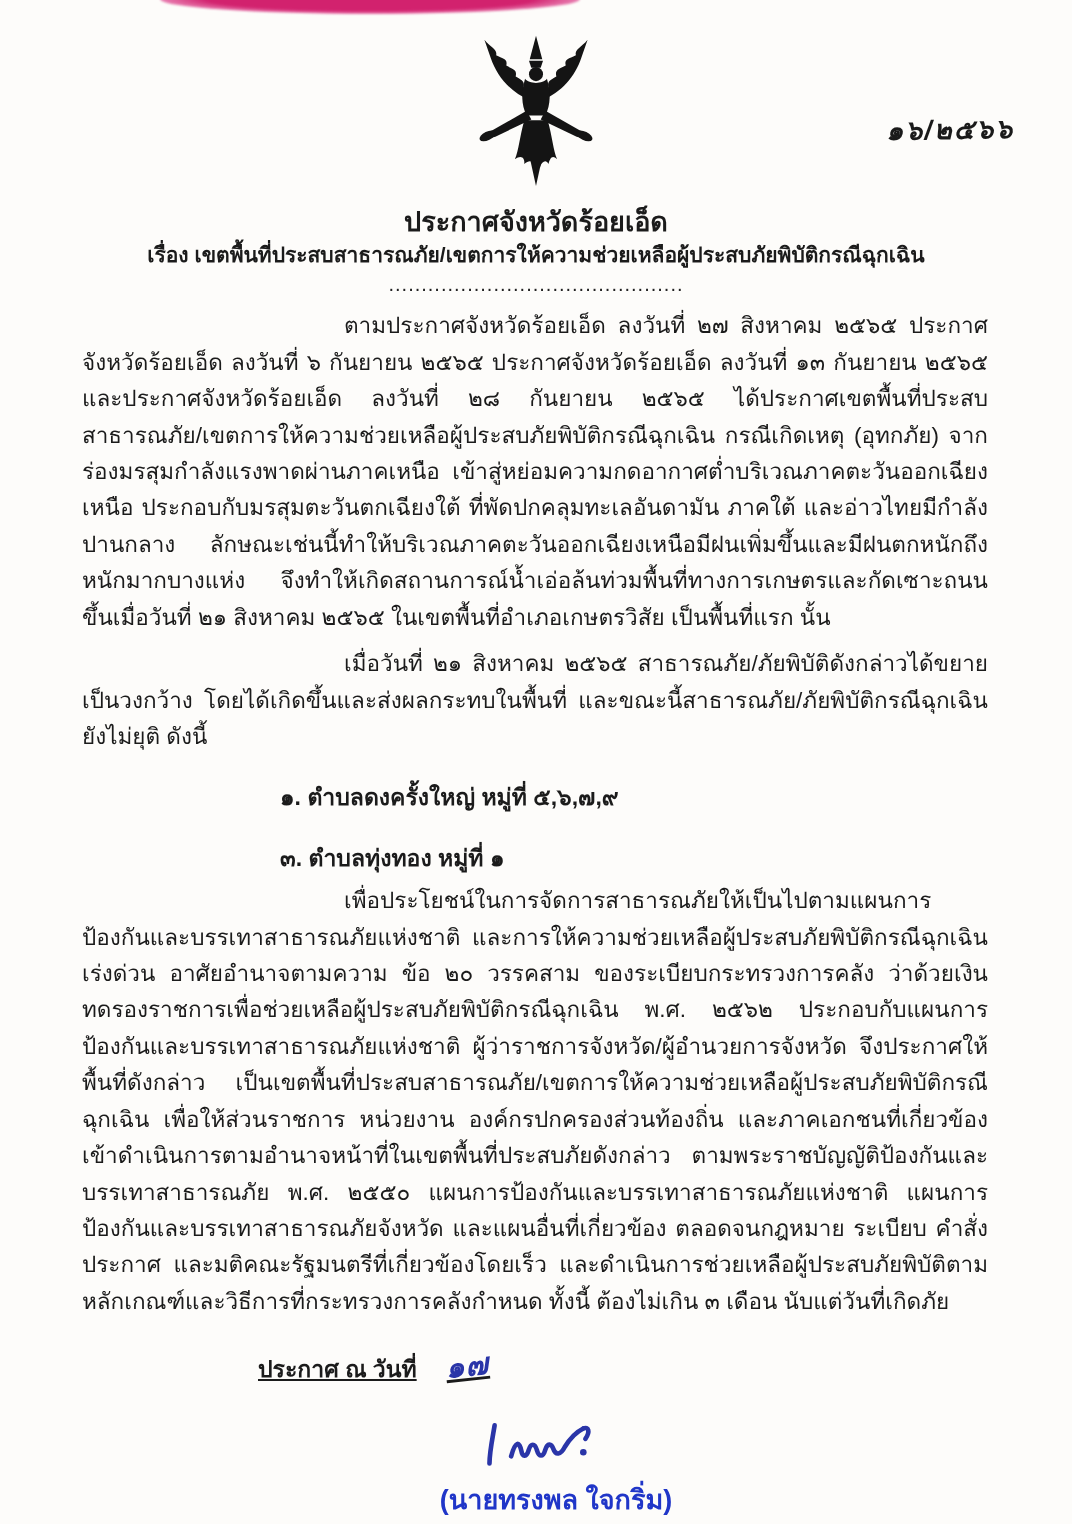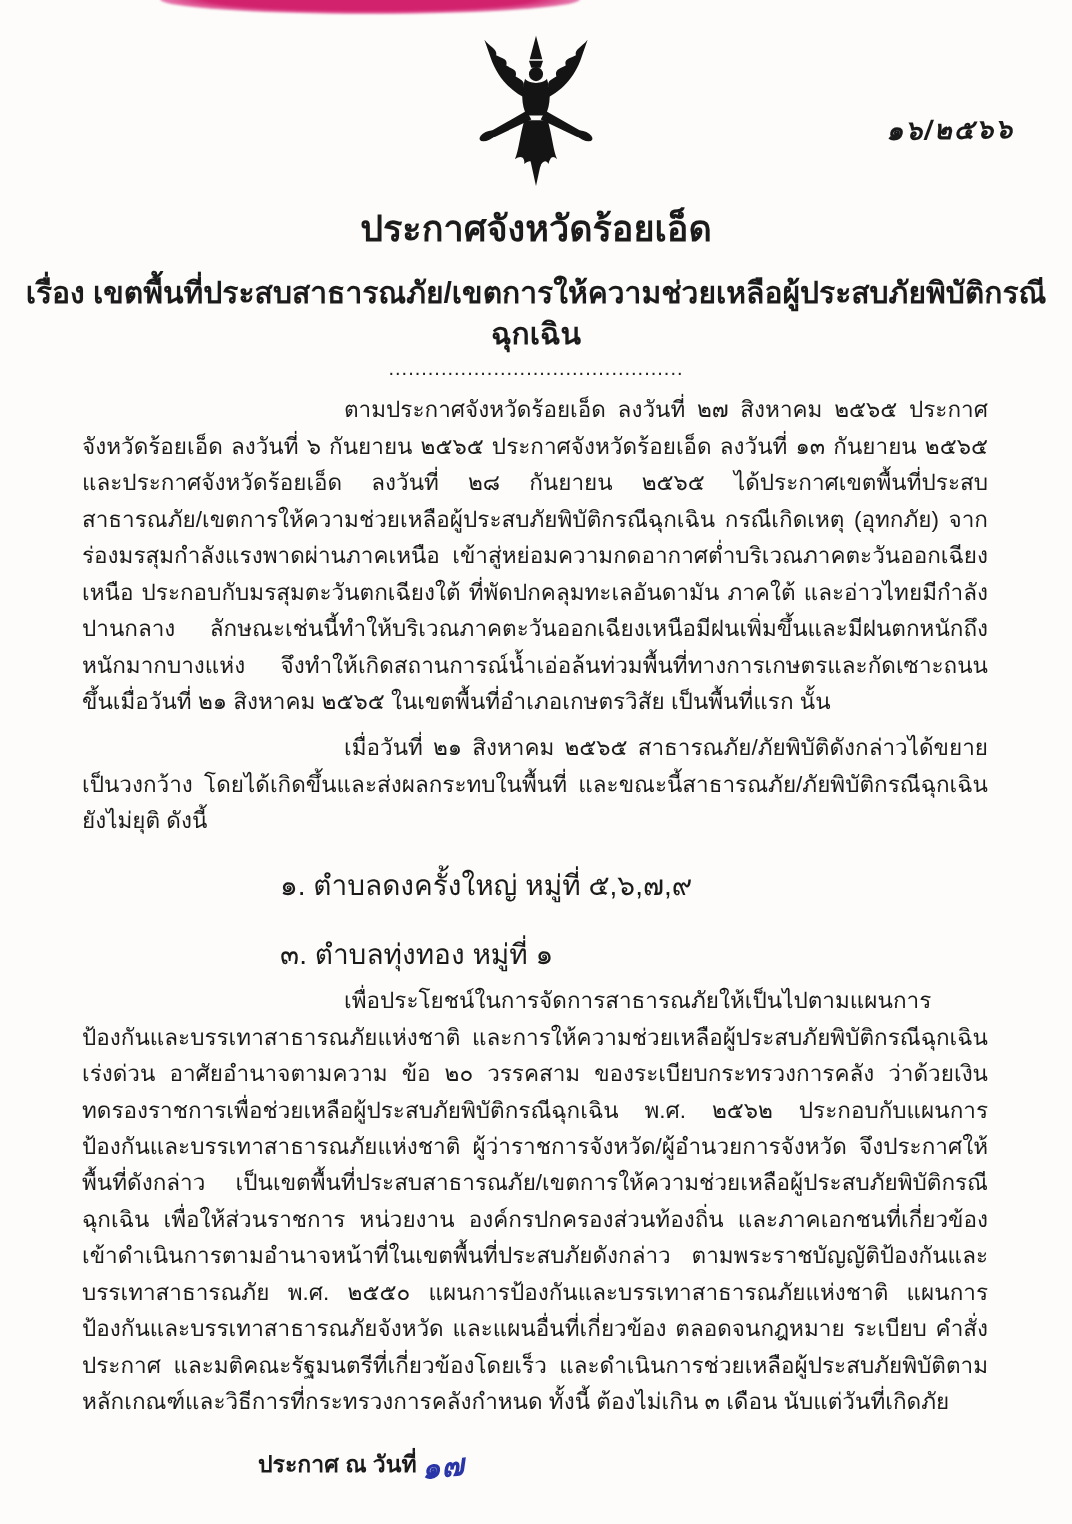--- a/index.html
+++ b/index.html
@@ -22,39 +22,39 @@
     filter:blur(1px);
   }
   .doc-number{
     position:absolute; top:108px; right:58px;
     font-size:27px; font-weight:bold; font-style:italic;
     letter-spacing:2px; color:#1a1a1a;
     transform:rotate(-1deg);
   }
   .emblem-wrap{ text-align:center; padding-top:34px; }
   .title-block{ text-align:center; margin-top:6px; line-height:1.38; }
-  .title-main{ font-size:36px; font-weight:bold; }
-  .title-sub{ font-size:30px; font-weight:bold;margin-top:18px; }
+  .title-main{ font-size:27px; font-weight:bold; }
+  .title-sub{ font-size:21px; font-weight:bold; }
   .dotted-divider{
     text-align:center; font-size:20px; letter-spacing:1px; color:#222;
     margin-top:4px; line-height:1;
   }
   .body-text{
     margin:14px 68px 0 82px;
     font-size:22.5px; line-height:1.62;
     text-align:justify;
   }
   .para{ text-indent:262px; margin:0 16px 10px 0; }
   .para2{ margin-bottom:2px; }
   .muban-list{ margin:0 0 6px 198px; }
-  .muban-list div{ font-weight:normal; font-size:28px; line-height:1.6;margin-top:24px; }
+  .muban-list div{ font-weight:bold; font-size:23px; line-height:1.6;margin-top:24px; }
   .date-line{
     margin:20px 0 0 258px;
     font-size:23px; font-weight:bold;
-    display:flex; align-items:center; gap:4px;
+    display:flex; align-items:flex-end; gap:28px;text-decoration:underline;
   }
   .hand-day{
     color:#2a35a8; font-size:30px; font-style:italic; font-weight:bold;
     display:inline-block; transform:rotate(-6deg) translateY(2px);
     letter-spacing:1px;
   }
   .sign-block{ text-align:center; margin-top:28px; margin-left:40px; }
   .stamp-blue{ color:#2036c8; font-weight:bold; line-height:1.3; }
   .stamp-name{ font-size:27px; margin-top:2px; }
 </style>

